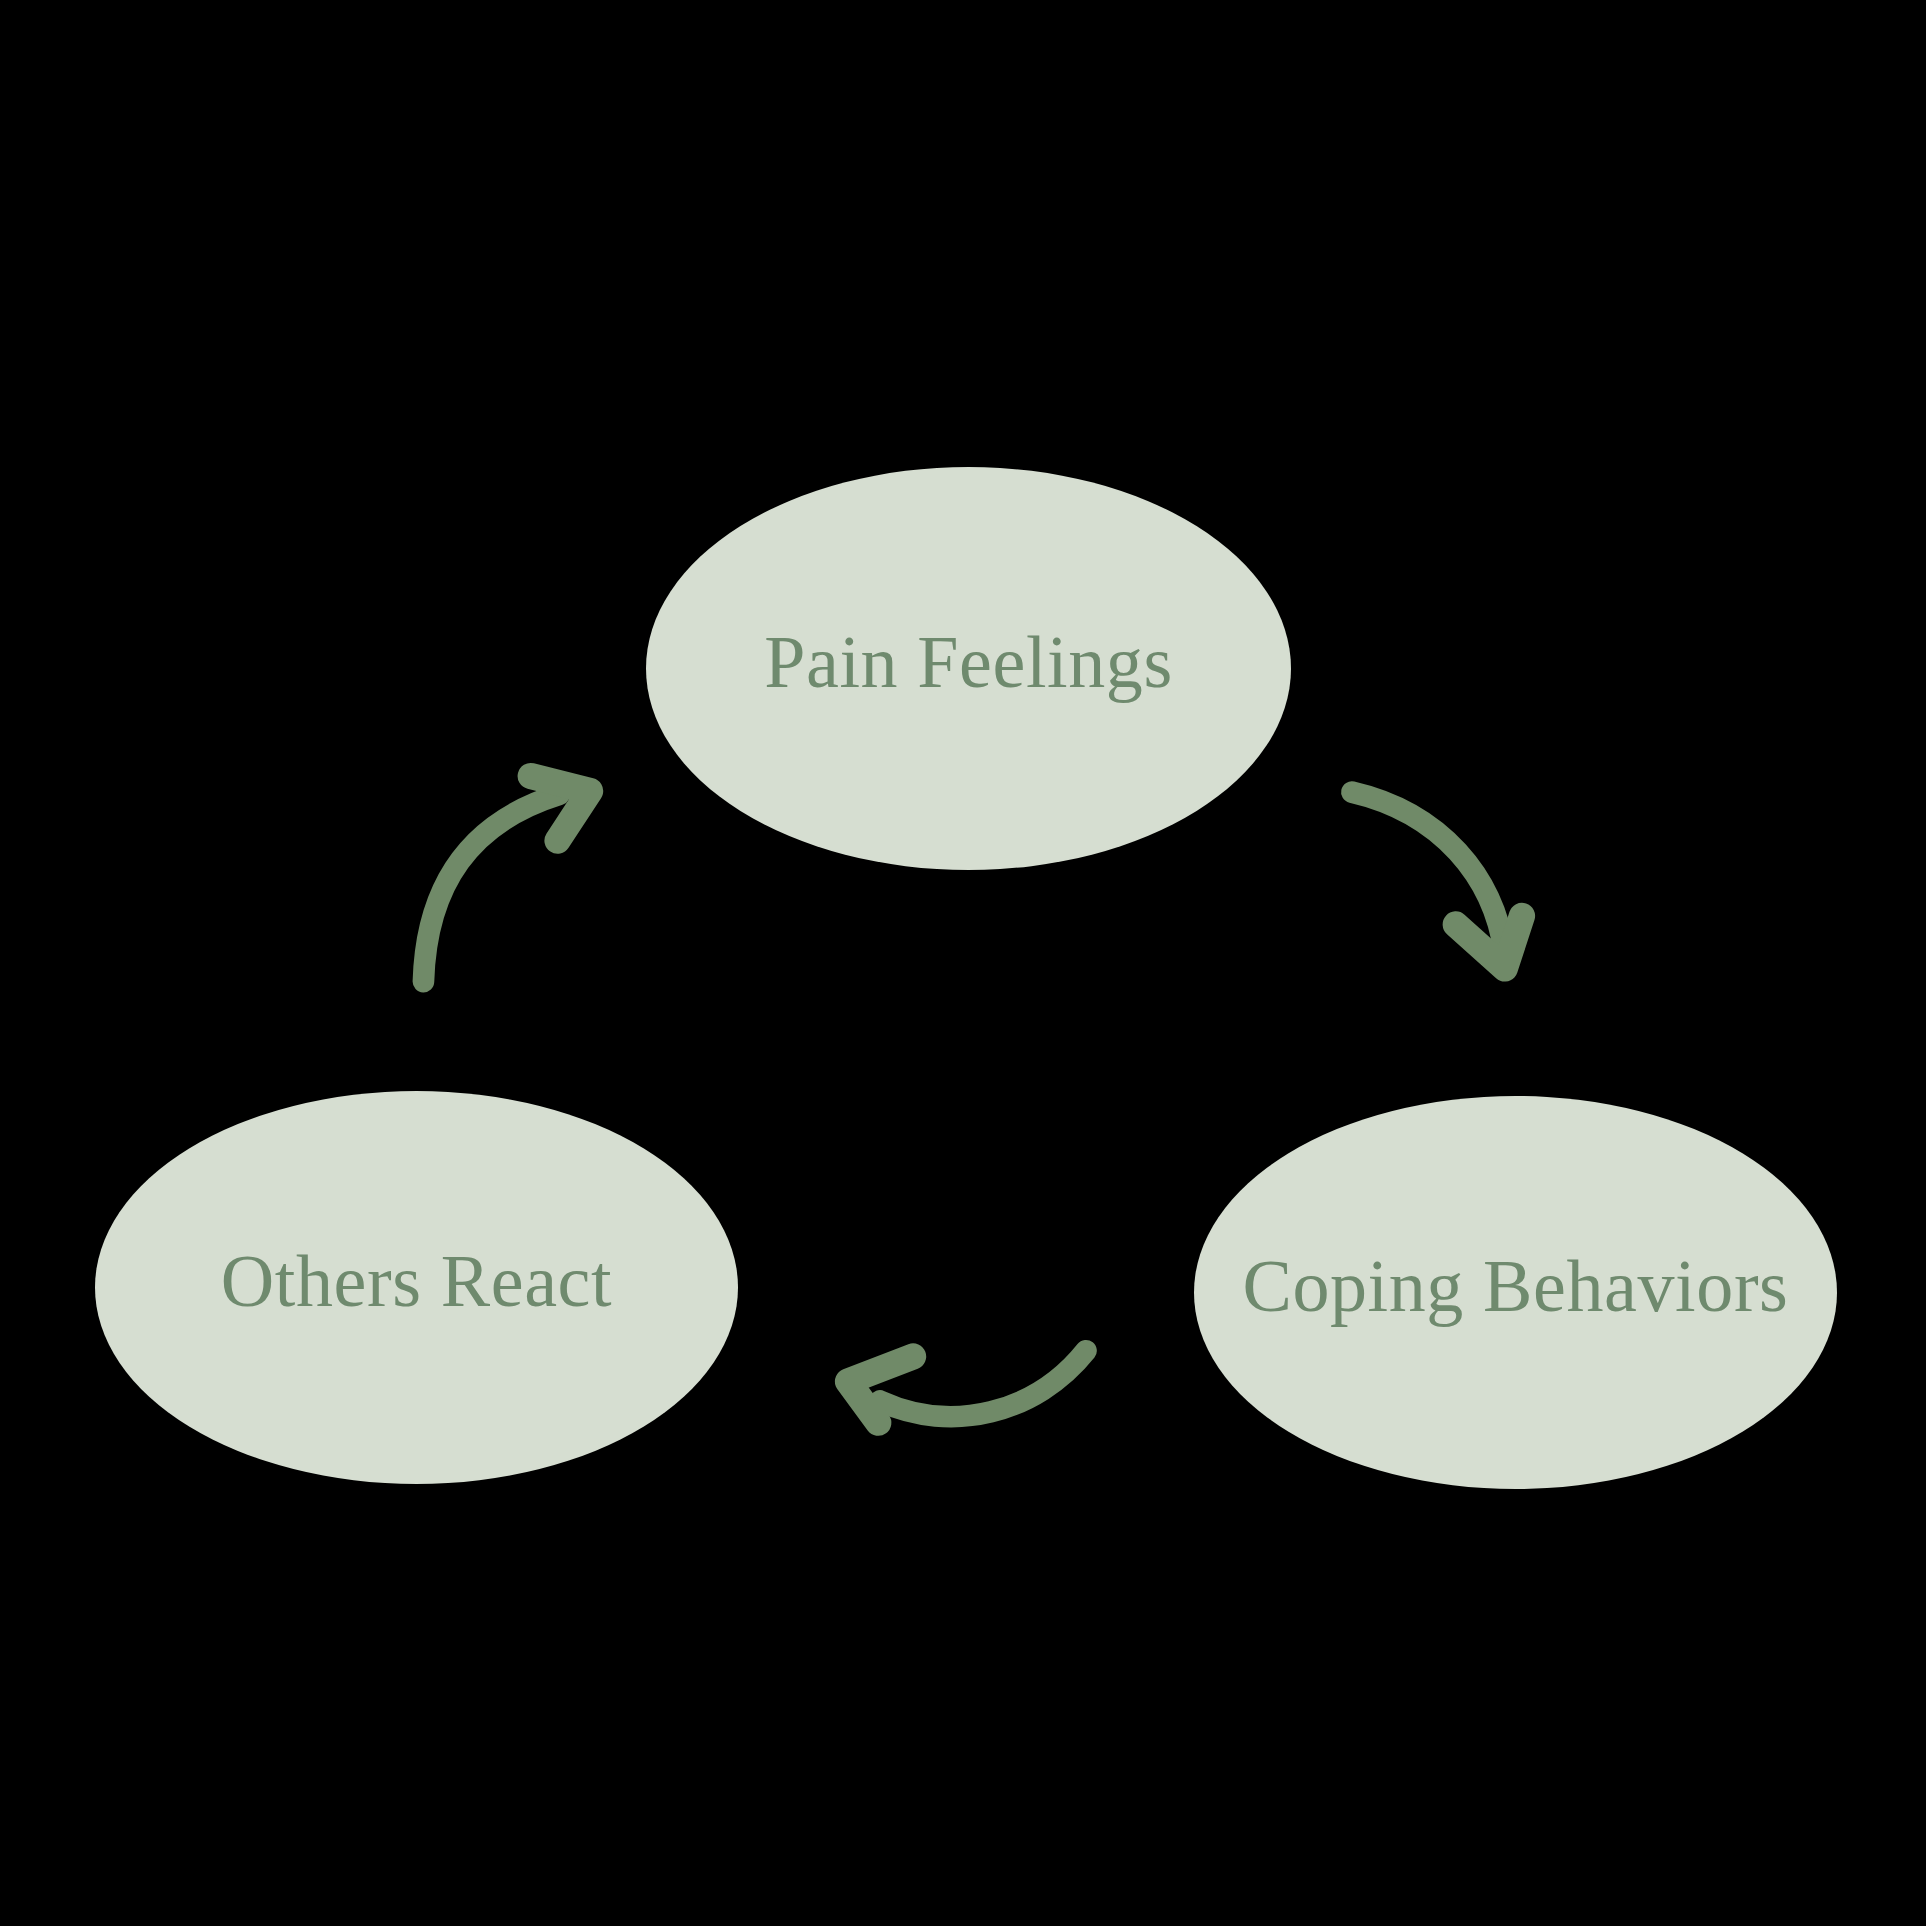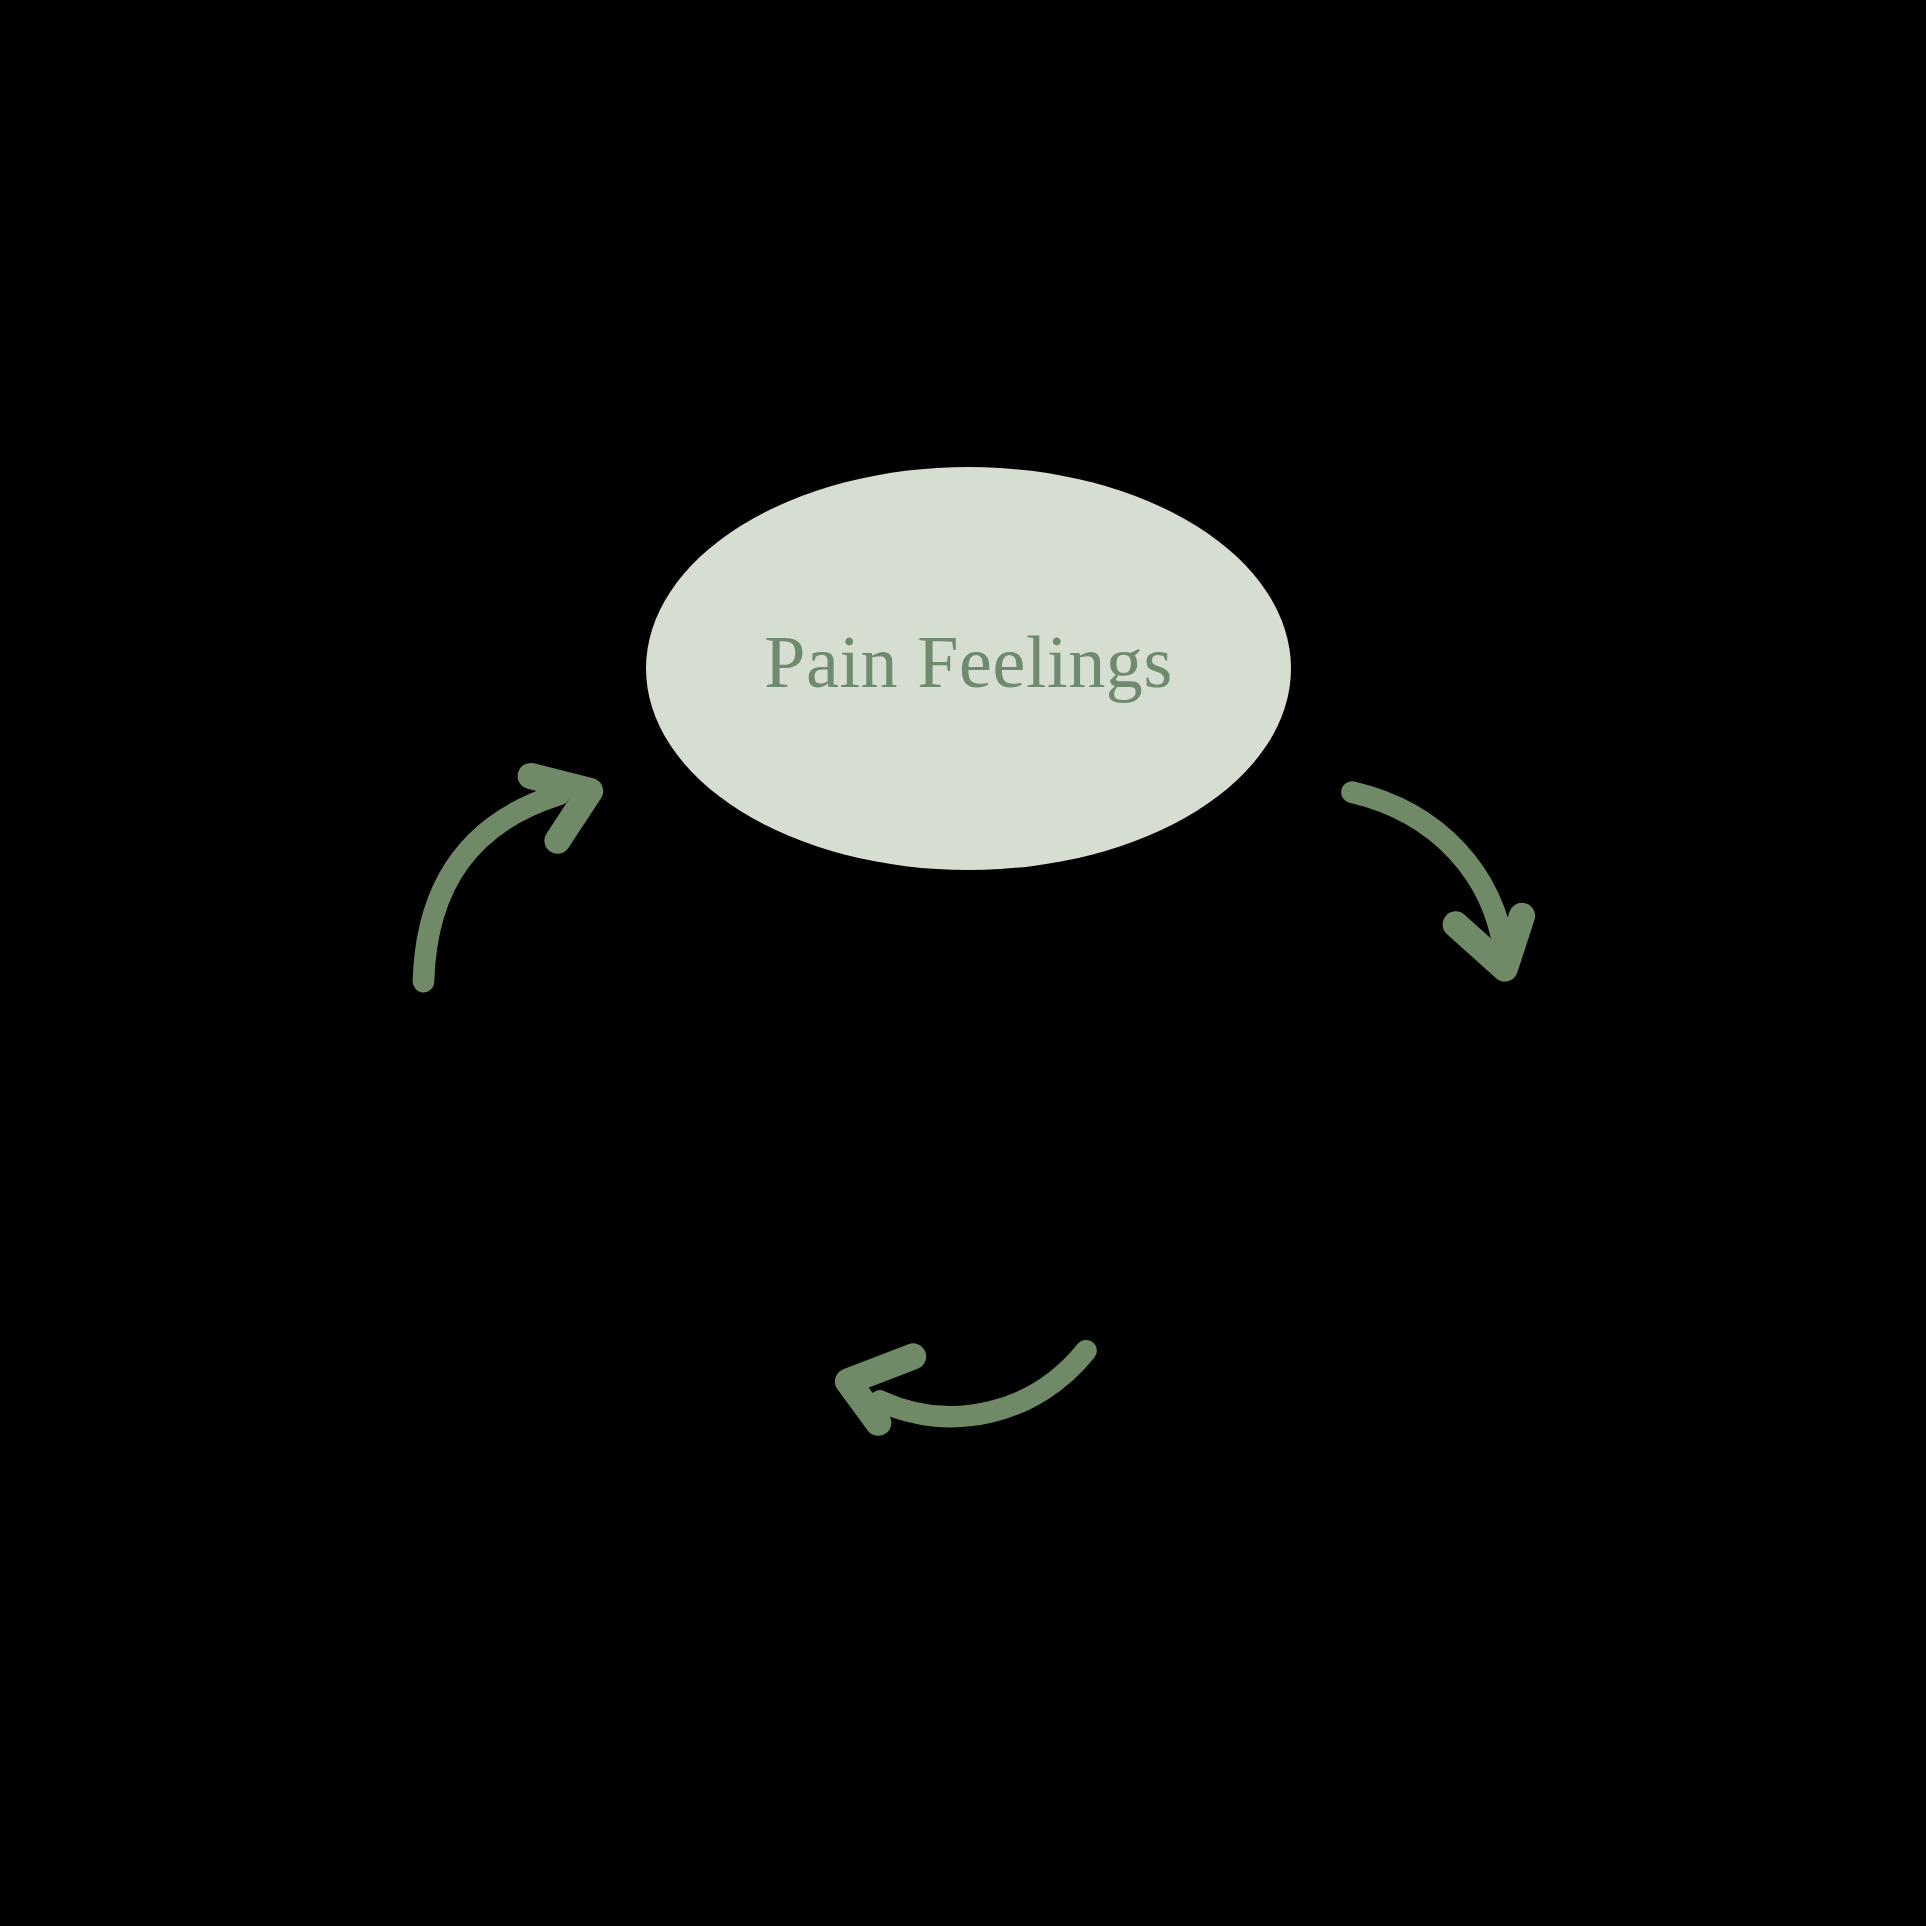--- a/index.html
+++ b/index.html
@@ -89,17 +89,23 @@
     <g>
       <path class="arrow-shaft" d="M 742 1720 C 747 1548, 826 1440, 980 1392"></path>
       <path class="arrow-head" d="M 930 1360 L 1034 1386 L 977 1473"></path>
     </g>
   </svg>
 
   <div class="node node-top">
     <span class="node-label">Pain Feelings</span>
   </div>
 
+  <div class="node node-right">
+    <span class="node-label">Coping Behaviors</span>
+  </div>
 
+  <div class="node node-left">
+    <span class="node-label">Others React</span>
+  </div>
 
 
 </div>
 
 
 </body></html>

